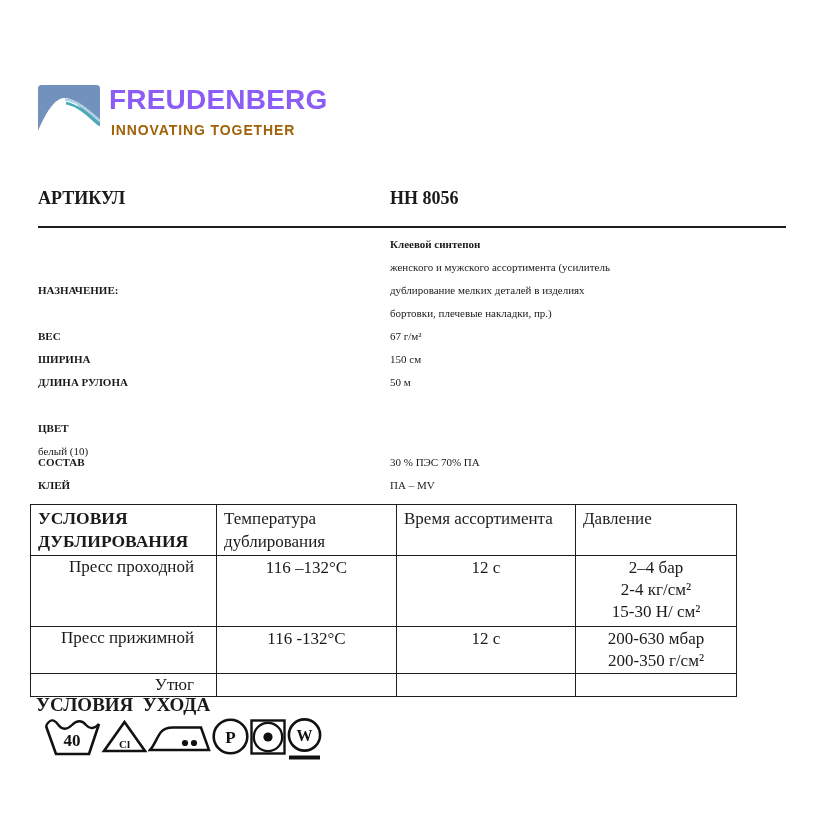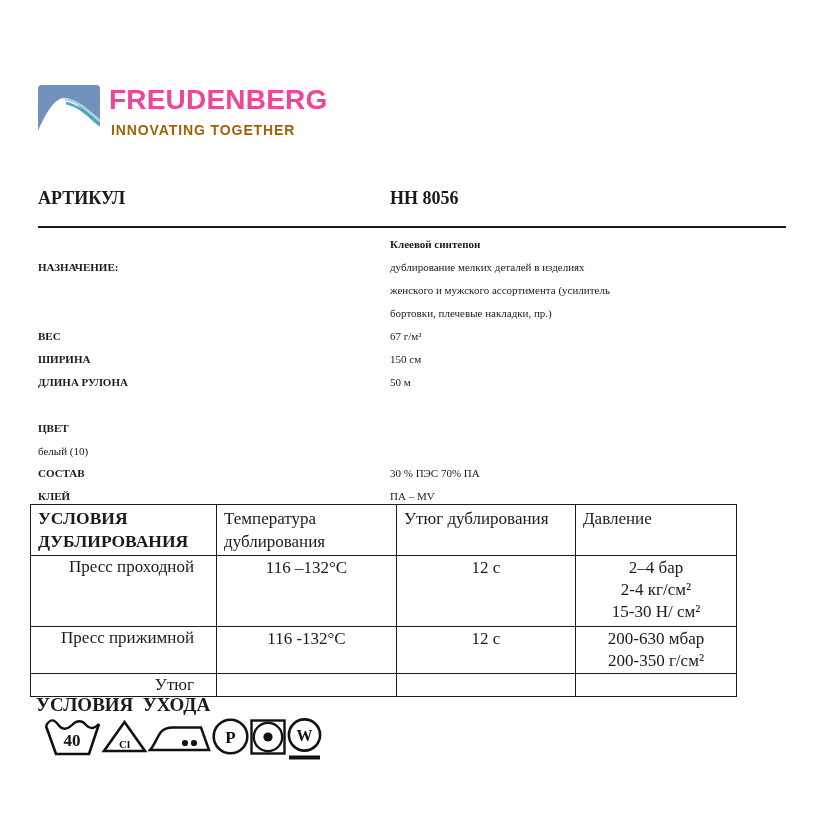--- a/index.html
+++ b/index.html
@@ -26,21 +26,21 @@
 
   .divider { position:absolute; left:38px; top:226px; width:748px; border-top:2px solid #1c1c1c; }
 
   
   .spec { position:absolute; left:38px; top:233px; width:770px; font-size:11px; }
   .spec-row { display:flex; height:23px; line-height:23px; white-space:nowrap; }
   .spec-label { width:352px; font-weight:700; flex:none; }
   .spec-value { flex:1; }
   .bold { font-weight:700; }
   .gap1 { margin-top:23px;flex-direction:column; }
-  .gap2 { margin-top:22px; }
+  .gap2 { margin-top:11px; }
 
   
   table.fuse { position:absolute; left:30px; top:504px; width:706px; border-collapse:collapse; table-layout:fixed; font-size:17px; }
   table.fuse th, table.fuse td { border:1.5px solid #1d1d1d; vertical-align:top; }
   table.fuse th { text-align:left; font-weight:normal; padding:2px 7px; height:46px; line-height:23px; }
   table.fuse th.c1 { font-weight:700; font-size:17.5px; }
   td.name { text-align:right; padding:1px 22px;margin-top:28px; }
   td.center { text-align:center; padding:1px 4px; line-height:22px; }
   tr.row1 td { height:68px; }
   tr.row2 td { height:44px; }
@@ -56,44 +56,44 @@
 <body>
 
 <div class="logo">
   <svg class="logo-mark" viewBox="0 0 62 52" aria-hidden="true">
     <rect x="0" y="0" width="62" height="52" rx="3.5" fill="#7292bd"></rect>
     <path d="M0,52 L0,46 C10,23 18,13.5 26,13 C34,12.6 38,18 50,31 C54,35.5 58,39 62,41.5 L62,52 Z" fill="#ffffff"></path>
     <path d="M27,14.5 C37,15 45,21 62,36" stroke="#aed4e4" stroke-width="2.6" fill="none"></path>
     <path d="M28,18 C38,20 46,26 61,39.5" stroke="#45acb8" stroke-width="2.4" fill="none"></path>
   </svg>
   <div class="logo-text">
-    <div class="brand" style="color:#ec4899">FREUDENBERG</div>
+    <div class="brand" style="color:#8b5cf6">FREUDENBERG</div>
     <div class="tagline" style="color:#a16207">INNOVATING TOGETHER</div>
   </div>
 </div>
 
 <div class="article-row">
   <div class="article-label">АРТИКУЛ</div>
   <div class="article-value">НН 8056</div>
 </div>
 
 <div class="divider"></div>
 
 <div class="spec">
   <div class="spec-row">
     <div class="spec-label"></div>
     <div class="spec-value bold">Клеевой синтепон</div>
   </div>
   <div class="spec-row">
+    <div class="spec-label"></div>
+    <div class="spec-value">женского и мужского ассортимента (усилитель</div>
+  </div>
+  <div class="spec-row">
     <div class="spec-label">НАЗНАЧЕНИЕ:</div>
     <div class="spec-value">дублирование мелких деталей в изделиях</div>
-  </div>
-  <div class="spec-row">
-    <div class="spec-label"></div>
-    <div class="spec-value">женского и мужского ассортимента (усилитель</div>
   </div>
   <div class="spec-row">
     <div class="spec-label"></div>
     <div class="spec-value">бортовки, плечевые накладки, пр.)</div>
   </div>
   <div class="spec-row">
     <div class="spec-label">ВЕС</div>
     <div class="spec-value">67 г/м²</div>
   </div>
   <div class="spec-row">
@@ -122,21 +122,21 @@
   <colgroup>
       <col style="width:186px">
       <col style="width:180px">
       <col style="width:179px">
       <col style="width:161px">
     </colgroup>
   <tbody>
       <tr>
     <th class="c1">УСЛОВИЯ ДУБЛИРОВАНИЯ</th>
     <th>Температура дублирования</th>
-    <th>Утюг дублирования</th>
+    <th>Время ассортимента</th>
     <th>Давление</th>
   </tr>
   <tr class="row1">
     <td class="name">Пресс проходной</td>
     <td class="center">116 –132°C</td>
     <td class="center">12 с</td>
     <td class="center">
       <div>2–4 бар</div>
       <div>2-4 кг/см²</div>
       <div>15-30 Н/ см²</div>

